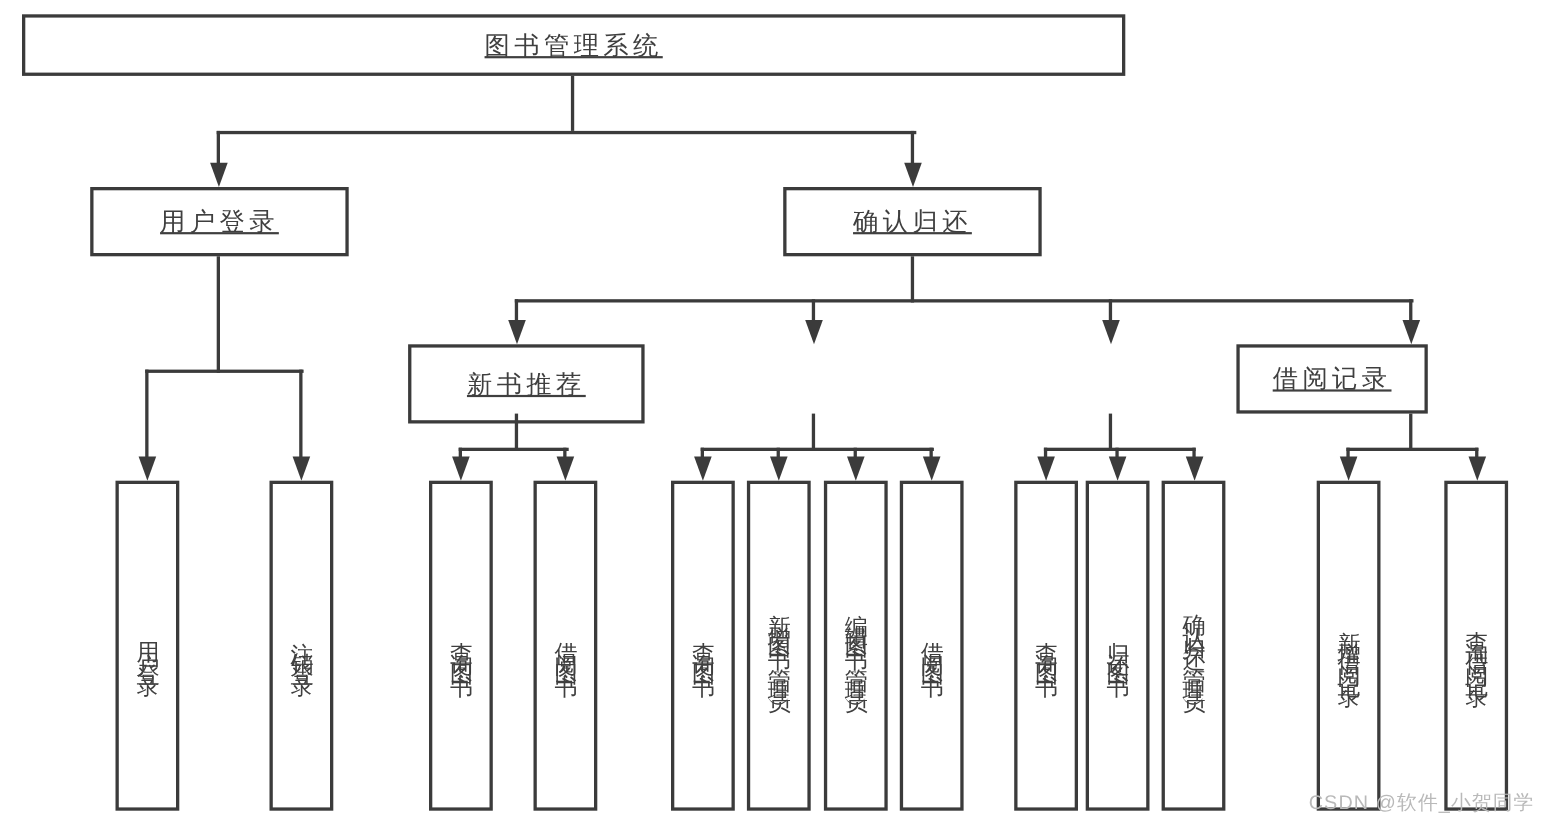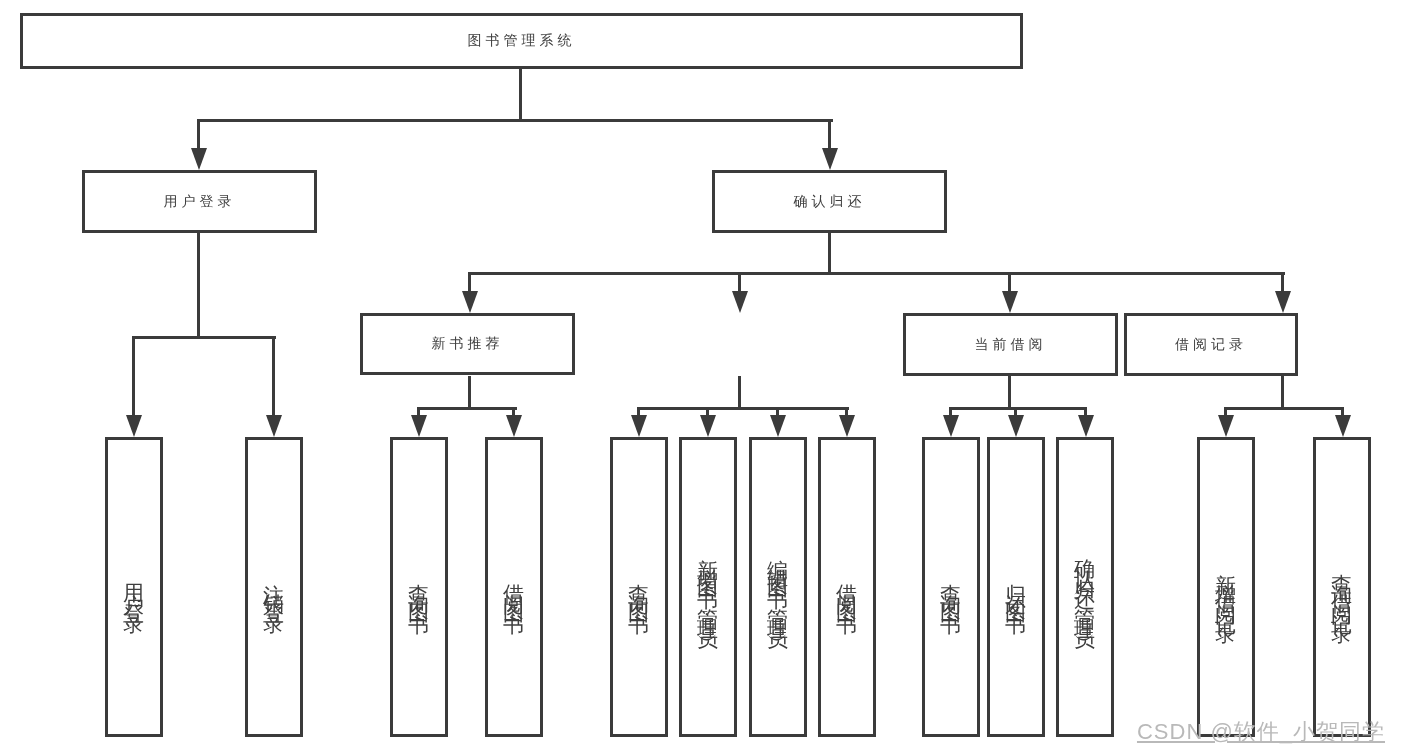--- a/index.html
+++ b/index.html
@@ -14,49 +14,49 @@
     position:absolute;
     box-sizing:border-box;
     border:3px solid #3b3b3b;
     background:#ffffff;
     display:flex;
     align-items:center;
     justify-content:center;
     color:#3f3f3f;
   }
   .hbox{
-    font-size:14px;
+    font-size:23px;
     letter-spacing:4px;
     white-space:nowrap;
+    text-decoration:underline;
   }
   .vbox span{
     writing-mode:vertical-rl;
     text-orientation:mixed;
     font-size:21px;
     letter-spacing:10px;
     color:#3f3f3f;
     line-height:1;
   }
   .vl{position:absolute;width:3px;background:#3b3b3b;}
   .hl{position:absolute;height:3px;background:#3b3b3b;}
   .arr{
     position:absolute;
     width:0;height:0;
     border-left:8px solid transparent;
     border-right:8px solid transparent;
     border-top:22px solid #3b3b3b;
   }
   .watermark{
     position:absolute;
-    top:717px;right:20px;
-    font-size:22px;
+    top:717px;right:10px;
+    font-size:18px;
     letter-spacing:1px;
     color:#b9b9b9;
     white-space:nowrap;
-    text-decoration:underline;
   }
 </style>
 </head>
 <body>
 
 <div class="canvas">
 
   <div class="box hbox" style="left:20px;top:13px;width:1003px;height:56px;">图书管理系统</div>
 
   <div class="vl" style="left:519px;top:69px;height:50px;"></div>
@@ -80,22 +80,21 @@
   <div class="hl" style="left:468px;top:272px;width:817px;"></div>
   <div class="vl" style="left:468px;top:272px;height:22px;"></div>
   <div class="arr" style="left:462px;top:291px;"></div>
   <div class="vl" style="left:738px;top:272px;height:22px;"></div>
   <div class="arr" style="left:732px;top:291px;"></div>
   <div class="vl" style="left:1008px;top:272px;height:22px;"></div>
   <div class="arr" style="left:1002px;top:291px;"></div>
   <div class="vl" style="left:1281px;top:272px;height:22px;"></div>
   <div class="arr" style="left:1275px;top:291px;"></div>
 
-  <div class="box hbox" style="left:360px;top:313px;width:215px;height:62px;">新书推荐</div>
-  <div class="box hbox" style="left:903px;top:313px;width:215px;height:63px;">当前借阅</div>
+  <div class="box hbox" style="left:371px;top:313px;width:215px;height:72px;">新书推荐</div>
   <div class="box hbox" style="left:1124px;top:313px;width:174px;height:63px;">借阅记录</div>
 
   <div class="vl" style="left:468px;top:376px;height:34px;"></div>
   <div class="hl" style="left:417px;top:407px;width:100px;"></div>
   <div class="vl" style="left:417px;top:407px;height:12px;"></div>
   <div class="arr" style="left:411px;top:415px;"></div>
   <div class="vl" style="left:512px;top:407px;height:12px;"></div>
   <div class="arr" style="left:506px;top:415px;"></div>
 
   <div class="vl" style="left:738px;top:376px;height:34px;"></div>

